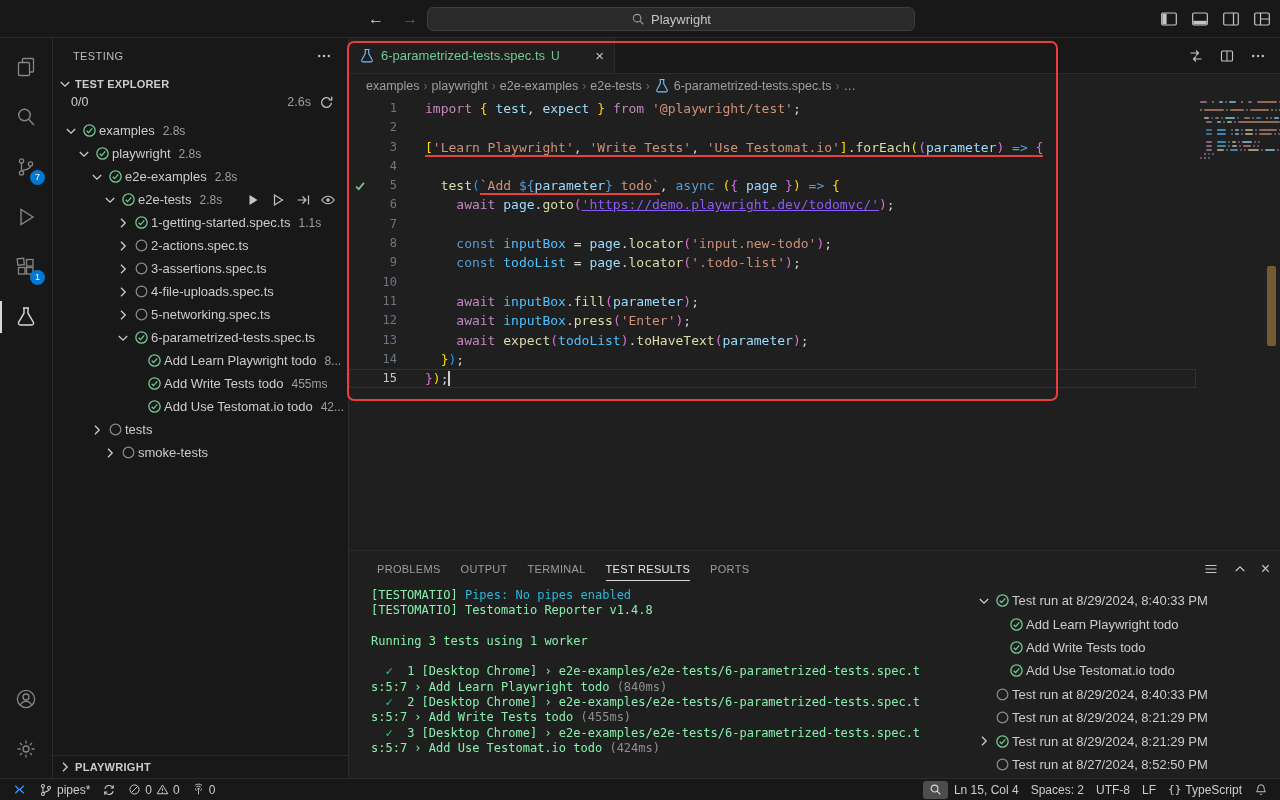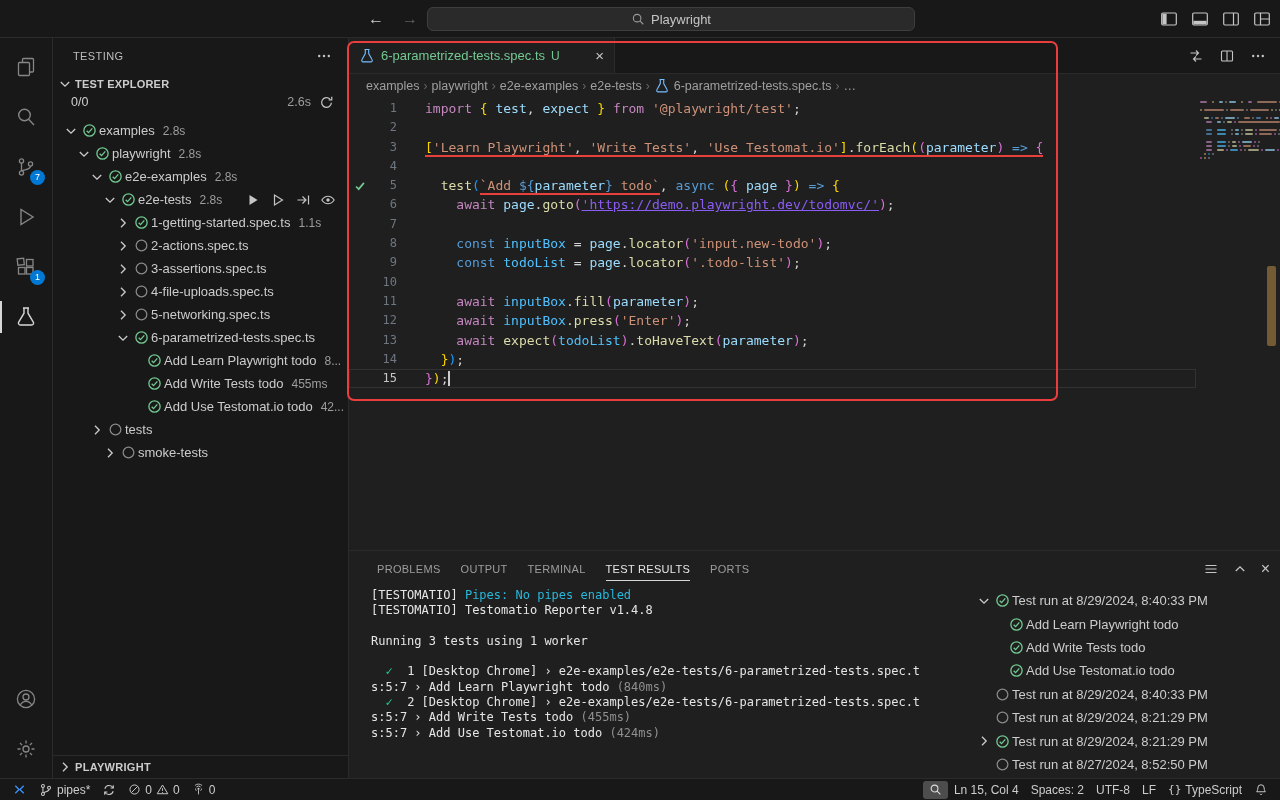--- a/index.html
+++ b/index.html
@@ -83,21 +83,21 @@
 .panel-header{flex:0 0 35px;display:flex;align-items:center;padding:0 10px 0 18px}
 .panel-tabs{display:flex;height:100%}
 .panel-tab{display:flex;align-items:center;padding:0 10px;font-size:11px;letter-spacing:.3px;color:#9d9d9d;position:relative;cursor:pointer}
 .panel-tab.active{color:#e7e7e7}
 .panel-tab.active::after{content:"";position:absolute;left:10px;right:10px;bottom:5px;height:1.5px;background:#d7d7d7}
 .panel-actions{margin-left:auto;display:flex;align-items:center;gap:13px}
 .panel-x{color:#c5c5c5;font-size:16px;line-height:16px;cursor:pointer}
 .panel-body{flex:1;position:relative;min-height:0;overflow:hidden}
 .terminal{position:absolute;left:22px;top:2px;right:318px;bottom:0;font-family:"DejaVu Sans Mono",monospace;font-size:12px;line-height:15.3px;color:#ccc;overflow:hidden}
 .t-line{height:15.3px;white-space:pre}
-.t-def{color:#e5e5e5}.t-cyan{color:#29b8db}.t-green{color:#23d18b}.t-dim{color:#8f8f8f}
+.t-def{color:#86efac}.t-cyan{color:#29b8db}.t-green{color:#23d18b}.t-dim{color:#8f8f8f}
 .test-results{position:absolute;right:0;top:3px;width:312px;bottom:0;overflow:hidden}
 .tr-row{height:23.4px;display:flex;align-items:center;cursor:pointer}
 .tr-row .lbl{white-space:nowrap;overflow:hidden;text-overflow:ellipsis;color:#ccc}
 
 
 .status-bar{flex:0 0 22px;background:#181818;border-top:1px solid #2b2b2b;display:flex;align-items:center;font-size:12px;color:#cccccc;padding:0 6px;position:relative;z-index:60}
 .sb-item{display:flex;align-items:center;gap:4px;padding:0 6px;height:100%;cursor:pointer;white-space:nowrap}
 .sb-item.hl{background:#4d4d4d;border-radius:3px;height:18px}
 .sb-right{margin-left:auto;display:flex;align-items:center;height:100%}
 .braces{font-size:11px;color:#ccc;font-family:"DejaVu Sans Mono",monospace}
@@ -730,20 +730,21 @@
           <div class="terminal" id="terminal">
               <div class="t-line"><span class="t-def">[TESTOMATIO] </span><span class="t-cyan">Pipes: No pipes enabled</span></div>
               <div class="t-line"><span class="t-def">[TESTOMATIO] Testomatio Reporter v1.4.8</span></div>
               <div class="t-line">&nbsp;</div>
               <div class="t-line"><span class="t-def">Running 3 tests using 1 worker</span></div>
               <div class="t-line">&nbsp;</div>
               <div class="t-line"><span class="t-green">  ✓ </span><span class="t-def"> 1 [Desktop Chrome] › e2e-examples/e2e-tests/6-parametrized-tests.spec.t</span></div>
               <div class="t-line"><span class="t-def">s:5:7 › Add Learn Playwright todo </span><span class="t-dim">(840ms)</span></div>
               <div class="t-line"><span class="t-green">  ✓ </span><span class="t-def"> 2 [Desktop Chrome] › e2e-examples/e2e-tests/6-parametrized-tests.spec.t</span></div>
               <div class="t-line"><span class="t-def">s:5:7 › Add Write Tests todo </span><span class="t-dim">(455ms)</span></div>
+              <div class="t-line"><span class="t-green">  ✓ </span><span class="t-def"> 3 [Desktop Chrome] › e2e-examples/e2e-tests/6-parametrized-tests.spec.t</span></div>
               <div class="t-line"><span class="t-def">s:5:7 › Add Use Testomat.io todo </span><span class="t-dim">(424ms)</span></div>
             </div>
           <div class="test-results" id="test-results">
               <div class="tr-row" style="padding-left: 8px;">
                 <span class="chev">
                   <svg width="16" height="16" viewBox="0 0 16 16">
                     <path d="M3.8 6l4.2 4.2L12.2 6" fill="none" stroke="currentColor" stroke-width="1.3"></path>
                   </svg>
                 </span>
                 <span class="icon st">

